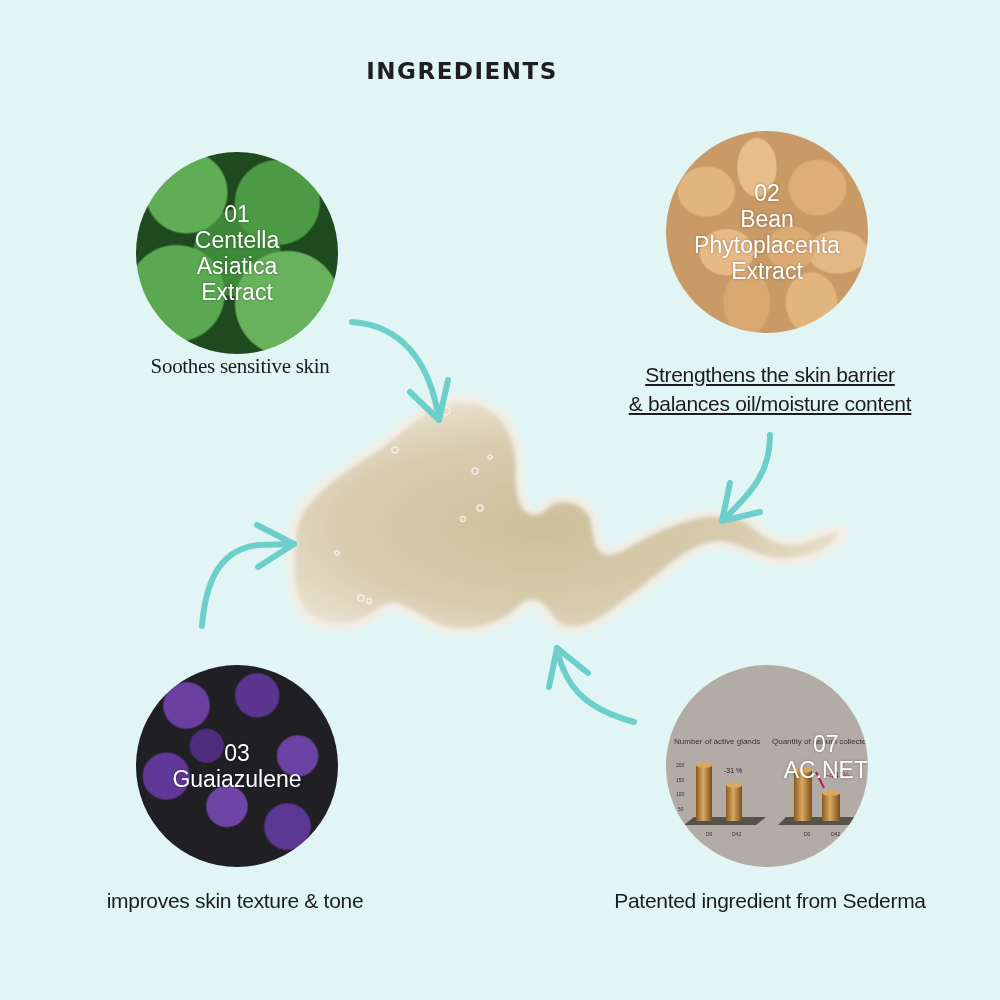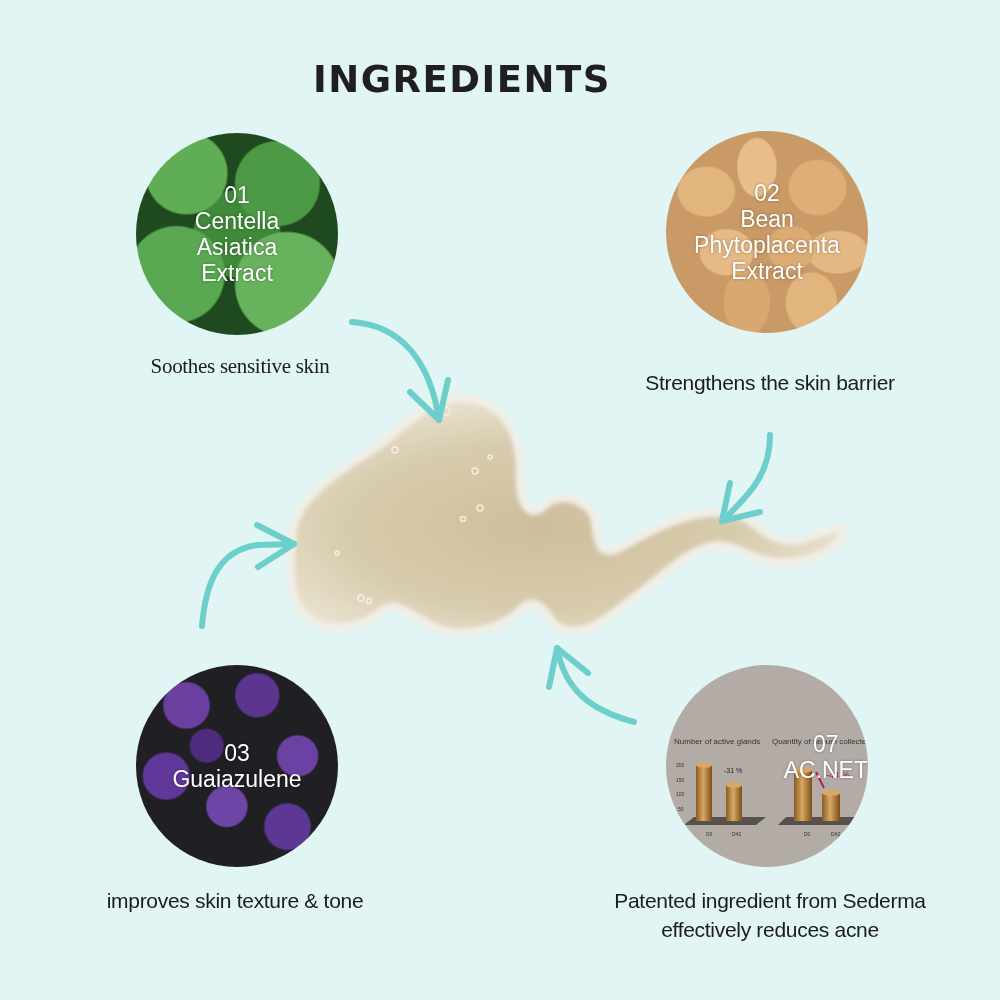--- a/index.html
+++ b/index.html
@@ -1,20 +1,20 @@
 <!DOCTYPE html>
 <html><head>
 <meta charset="utf-8">
 <style>
   html, body { margin:0; padding:0; }
   body { width:1000px; height:1000px; background:#e0f5f4; position:relative; overflow:hidden; font-family:"Liberation Sans", sans-serif; }
-  .title { position:absolute; top:58px; left:0; width:924px; text-align:center; font-family:"DejaVu Sans", sans-serif; font-weight:bold; font-size:37px; letter-spacing:1.5px; color:#1f1f1f; }
+  .title { position:absolute; top:58px; left:0; width:924px; text-align:center; font-family:"DejaVu Sans", sans-serif; font-weight:bold; font-size:23px; letter-spacing:1.5px; color:#1f1f1f; }
   .circle { position:absolute; width:202px; height:202px; border-radius:50%; overflow:hidden; display:flex; align-items:center; justify-content:center; }
   .circle .label { position:relative; z-index:2; color:#fff; text-align:center; font-family:"Liberation Sans", sans-serif; font-size:23px; line-height:26px; text-shadow:0 0 3px rgba(0,0,0,0.35); }
-  .c1 { left:136px; top:133px; background:
+  .c1 { left:136px; top:152px; background:
       radial-gradient(circle at 25% 20%, #5fae55 0 18%, transparent 19%),
       radial-gradient(circle at 70% 25%, #4c9a45 0 20%, transparent 21%),
       radial-gradient(circle at 20% 70%, #5aa852 0 22%, transparent 23%),
       radial-gradient(circle at 75% 75%, #68b25d 0 24%, transparent 25%),
       radial-gradient(circle at 50% 50%, #3f8a3a 0 30%, transparent 31%),
       #1f4a1f; }
   .c2 { left:666px; top:131px; background:
       radial-gradient(ellipse at 20% 30%, #e2b47e 0 12%, transparent 13%),
       radial-gradient(ellipse at 45% 18%, #e8bd89 0 12%, transparent 13%),
       radial-gradient(ellipse at 75% 28%, #dfae78 0 13%, transparent 14%),
@@ -30,21 +30,21 @@
       radial-gradient(circle at 80% 45%, #6b42a3 0 10%, transparent 11%),
       radial-gradient(circle at 15% 55%, #603899 0 11%, transparent 12%),
       radial-gradient(circle at 45% 70%, #6e44a6 0 11%, transparent 12%),
       radial-gradient(circle at 75% 80%, #5d3794 0 10%, transparent 11%),
       radial-gradient(circle at 35% 40%, #4d2c7e 0 9%, transparent 10%),
       #1f1f24; align-items: center; }
   .c4 { left:666px; top:665px; background:#b3aca6;justify-content:flex-end; }
   .c4 .minichart { position:absolute; left:0; top:0; width:202px; height:202px; z-index:1; }
   .desc { position:absolute; text-align:center; font-family:"Liberation Sans", sans-serif; font-size:21px; line-height:29px; color:#1c1c1c; letter-spacing:-0.3px; }
   .d1 { left:90px; top:352px; width:300px;font-family:Liberation Serif, serif; }
-  .d2 { left:580px; top:368px; width:380px; }
+  .d2 { left:580px; top:360px; width:380px;text-decoration:underline; }
   .d3 { left:60px; top:886px; width:350px; }
   .d4 { left:560px; top:886px; width:420px; }
   .gel { position:absolute; left:0; top:0; width:1000px; height:1000px; z-index:0; }
   .arrows { position:absolute; left:0; top:0; width:1000px; height:1000px; z-index:1; pointer-events:none; }
 </style>
 </head>
 <body>
 
 <svg class="gel" viewBox="0 0 1000 1000">
   <defs>
@@ -157,20 +157,20 @@
     <div>07</div>
     <div>AC.NET</div>
   </div>
 </div>
 
 <div class="desc d1">
   <div>Soothes sensitive skin</div>
 </div>
 <div class="desc d2">
   <div>Strengthens the skin barrier</div>
+  <div>&amp; balances oil/moisture content</div>
 </div>
 <div class="desc d3">
   <div>improves skin texture &amp; tone</div>
 </div>
 <div class="desc d4">
   <div>Patented ingredient from Sederma</div>
-  <div>effectively reduces acne</div>
 </div>
 
 </body></html>

